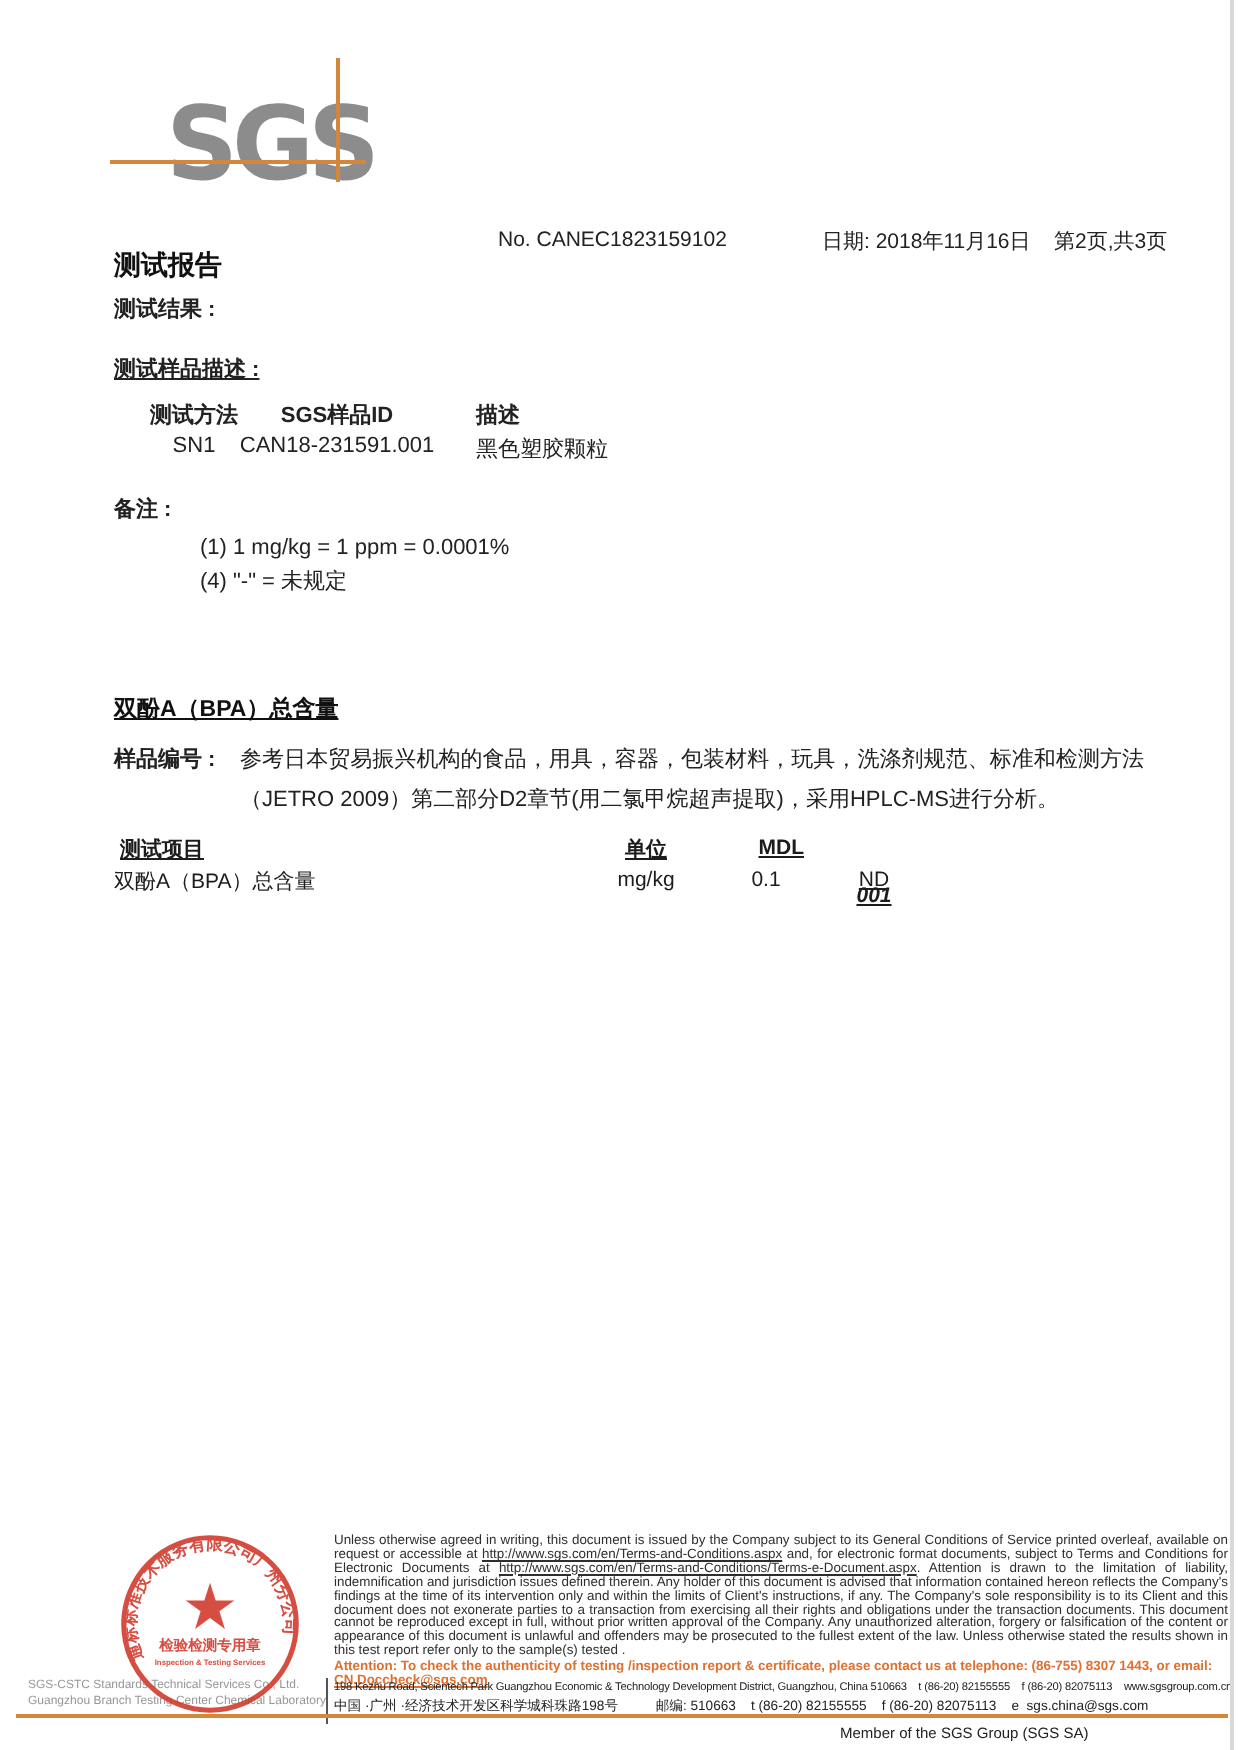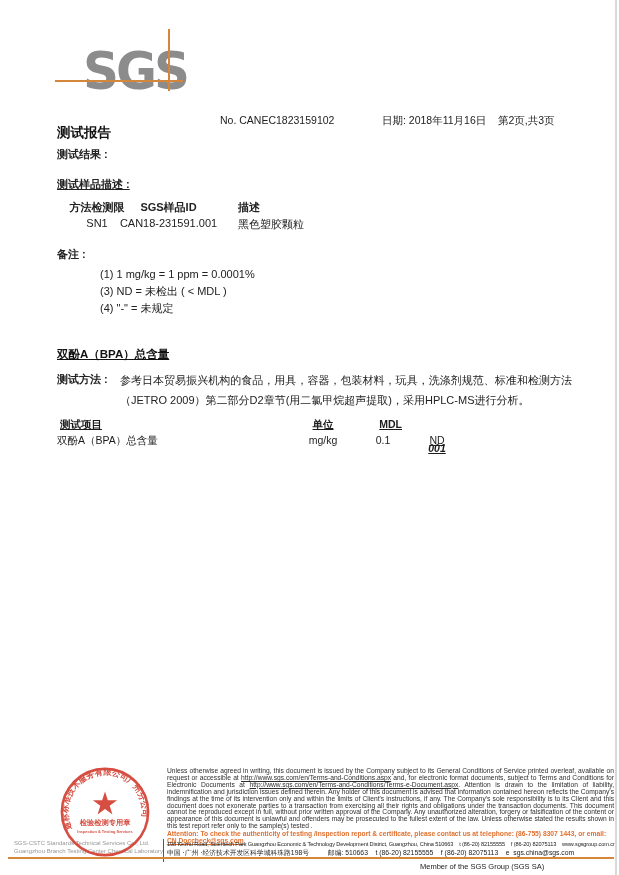--- a/index.html
+++ b/index.html
@@ -12,21 +12,21 @@
 
   
   .sgs-logo-text { left:83px; top:31px; font-size:50px; line-height:1;
     font-weight:bold; letter-spacing:-3px; color:var(--logo_gray);
     font-family:"DejaVu Sans", sans-serif; transform:scaleY(1.02);margin-top:16px; }
   .logo-vline { left:168px; top:29px; width:2px; height:62px; background:var(--accent_orange); }
   .logo-hline { left:55px; top:80px; width:128px; height:2px; background:var(--accent_orange); }
 
   
   .doc-title { left:57px; top:112px; font-size:13.5px; font-weight:bold; color:#111;margin-top:12px; }
-  .hdr { font-size:10.5px; color:#222; }
+  .hdr { font-size:10.5px; color:#222;margin-left:29px; }
   .report-no { left:220px; top:114px; }
   .report-date { left:382px; top:114px; }
   .report-page { left:498px; top:114px; }
 
   
   .lbl { font-size:11px; font-weight:bold; color:#222; }
   .txt { font-size:11px; color:#222; }
   .results-label { left:57px; top:147px; }
   .sample-desc-label { left:57px; top:177px; text-decoration:underline; }
 
@@ -93,36 +93,35 @@
   <div class="abs logo-hline"></div>
 
   <div class="abs doc-title">测试报告</div>
   <div class="abs hdr report-no">No. CANEC1823159102</div>
   <div class="abs hdr report-date">日期: 2018年11月16日</div>
   <div class="abs hdr report-page">第2页,共3页</div>
 
   <div class="abs lbl results-label">测试结果 :</div>
   <div class="abs lbl sample-desc-label">测试样品描述 :</div>
 
-  <div class="abs txt st-h st-c1 st-row1">方法检测限</div>
+  <div class="abs txt st-h st-c1 st-row1">测试方法</div>
   <div class="abs txt st-h st-c2 st-row1">SGS样品ID</div>
   <div class="abs txt st-h st-c3 st-row1">描述</div>
   <div class="abs txt st-c1 st-row2">SN1</div>
   <div class="abs txt st-c2 st-row2">CAN18-231591.001</div>
   <div class="abs txt st-c3 st-row2">黑色塑胶颗粒</div>
 
   <div class="abs lbl notes-label">备注 :</div>
   <div class="abs notes">
     <div>(1) 1 mg/kg = 1 ppm = 0.0001%</div>
-    <div>(3) ND = 未检出 ( &lt; MDL )</div>
     <div>(4) "-" = 未规定</div>
   </div>
 
   <div class="abs bpa-heading">双酚A（BPA）总含量</div>
-  <div class="abs lbl method-label">测试方法 :</div>
+  <div class="abs lbl method-label">样品编号 :</div>
   <div class="abs method-text">参考日本贸易振兴机构的食品，用具，容器，包装材料，玩具，洗涤剂规范、标准和检测方法（JETRO 2009）第二部分D2章节(用二氯甲烷超声提取)，采用HPLC-MS进行分析。</div>
 
   <div class="abs rt-head rt-item-h">测试项目</div>
   <div class="abs rt-head rt-unit-h">单位</div>
   <div class="abs rt-head rt-mdl-h">MDL</div>
   <div class="abs rt-head rt-001-h">001</div>
   <div class="abs rt-cell rt-item">双酚A（BPA）总含量</div>
   <div class="abs rt-cell rt-unit">mg/kg</div>
   <div class="abs rt-cell rt-mdl">0.1</div>
   <div class="abs rt-cell rt-001">ND</div>

